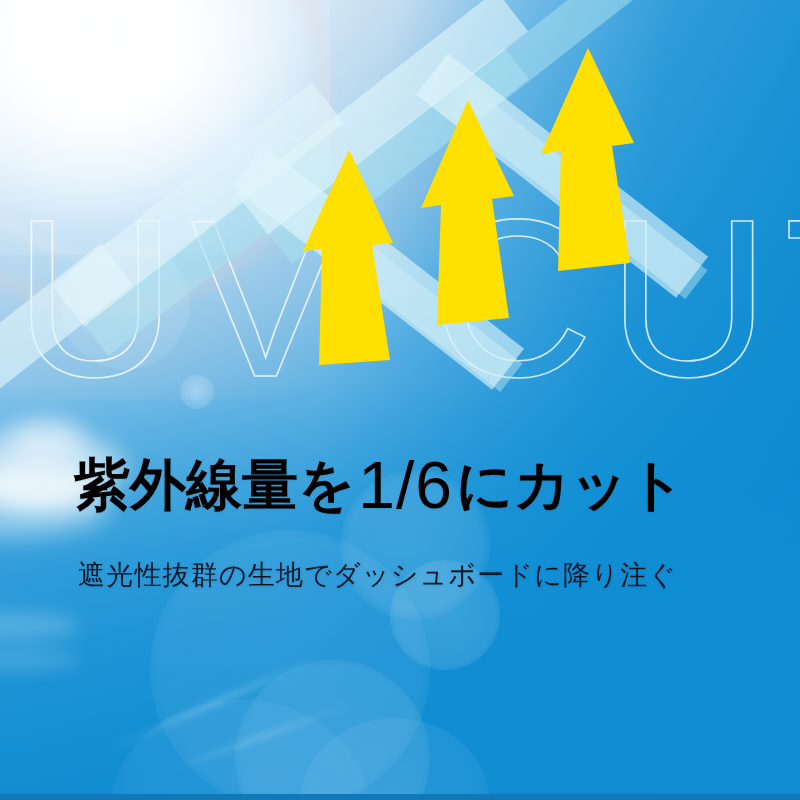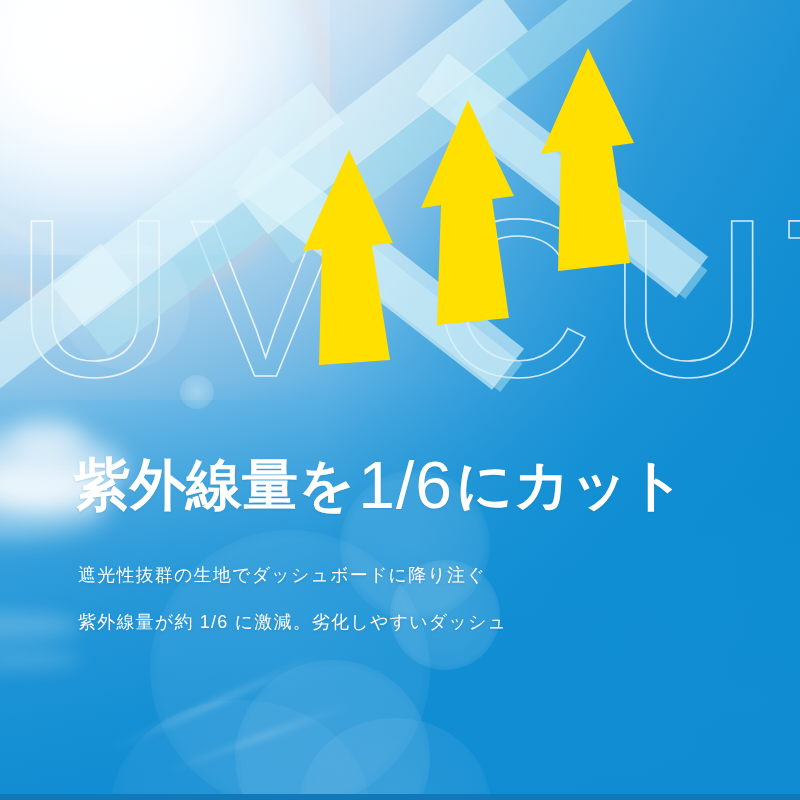--- a/index.html
+++ b/index.html
@@ -92,34 +92,34 @@
   .rbd3{left:462px;top:88px;width:300px;height:40px;transform:rotate(-38deg);transform-origin:left center;background:rgba(168,223,238,.55);}
   .rbd4{left:275px;top:175px;width:300px;height:36px;transform:rotate(38deg);transform-origin:left center;background:rgba(176,226,240,.50);}
   .rbd5{left:460px;top:82px;width:300px;height:36px;transform:rotate(38deg);transform-origin:left center;background:rgba(176,226,240,.50);}
 
   
   .arrows{position:absolute;left:0;top:0;width:800px;height:800px;}
 
   
   .headline{
     position:absolute;left:74px;top:452px;
-    font-size:56px;line-height:1;font-weight:bold;color:#ffffff;
+    font-size:56px;line-height:1;font-weight:bold;color:#000000;
     letter-spacing:0px;white-space:nowrap;
     text-shadow:0 1px 2px rgba(20,90,140,.18);
   }
   .headline .frac{
     font-size:66px;font-weight:normal;letter-spacing:1px;
     font-family:"Liberation Sans","DejaVu Sans",sans-serif;
     vertical-align:-4px;padding:0 3px;
   }
 
   
   .body-copy{
     position:absolute;left:78px;top:552px;width:690px;
-    font-size:18px;line-height:47px;color:#ffffff;font-weight:300;
+    font-size:27px;line-height:47px;color:#0f172a;font-weight:300;
     letter-spacing:1.2px;
     text-shadow:0 1px 3px rgba(20,90,140,.22);
   }
   .body-copy .ln{display:block;white-space:nowrap;}
 </style>
 </head>
 <body>
 
 <div id="stage">
 
@@ -169,18 +169,17 @@
   <div class="bokeh bk3"></div>
   <div class="bokeh bk5"></div>
   <div class="bokeh bk8"></div>
   <div class="streak st1"></div>
   <div class="streak st2"></div>
 
   <div class="headline"><span>紫外線量を</span><span class="frac">1/6</span><span>にカット</span></div>
 
   <div class="body-copy">
     <span class="ln">遮光性抜群の生地でダッシュボードに降り注ぐ</span>
-    <span class="ln">紫外線量が約 1/6 に激減。劣化しやすいダッシュ</span>
   </div>
 
   <div class="bottom-bar"></div>
 
 </div>
 
 </body></html>

